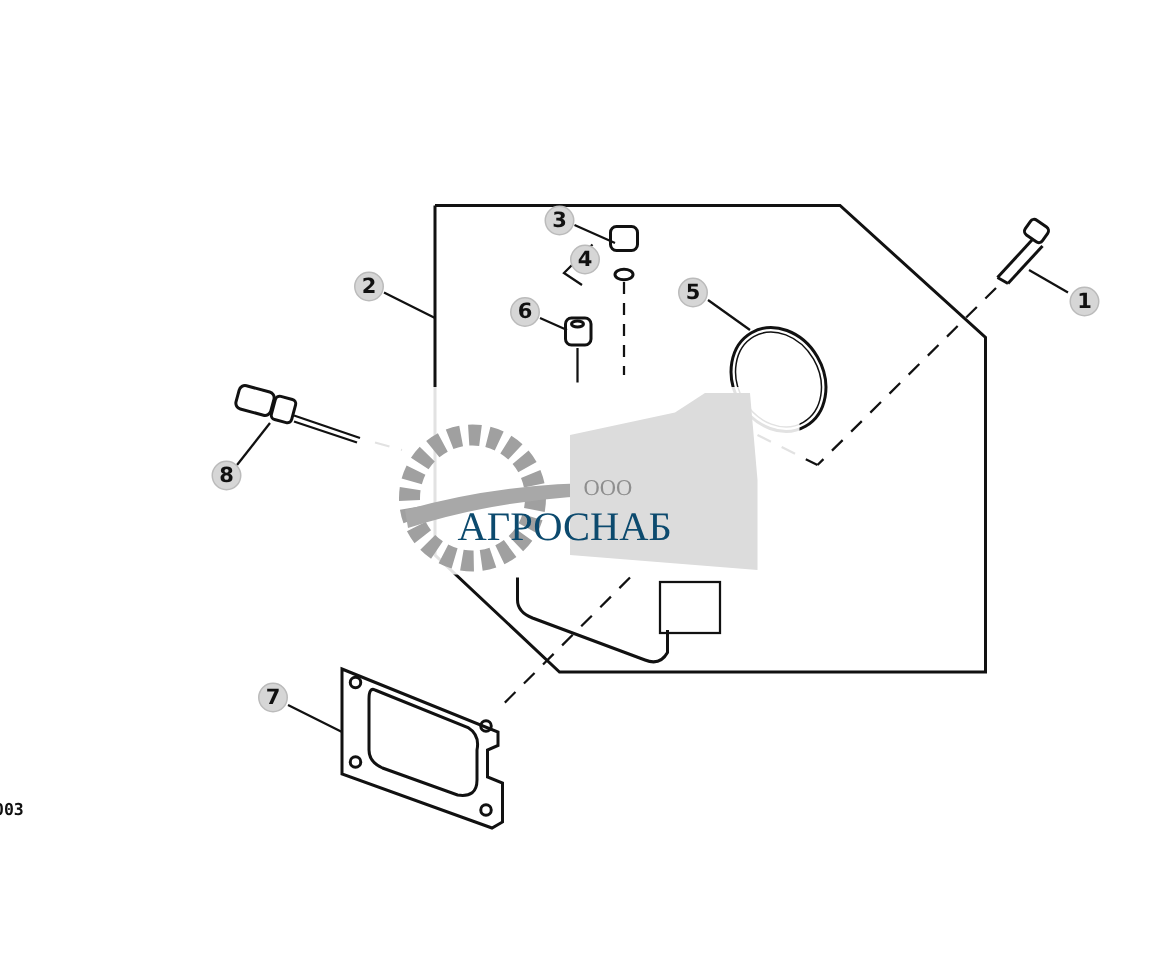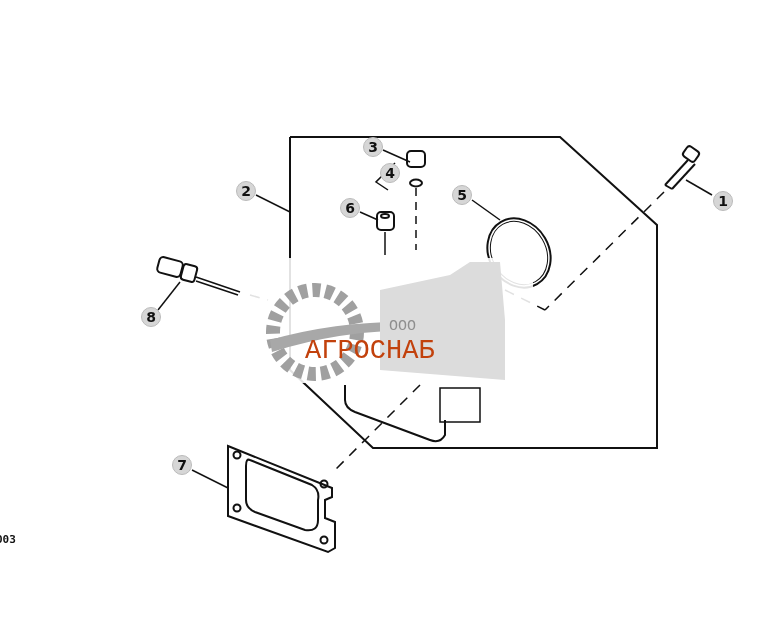--- a/index.html
+++ b/index.html
@@ -1,20 +1,20 @@
 <!DOCTYPE html>
 <html><head>
 <meta charset="utf-8">
 <style>
   html,body{margin:0;padding:0;background:#fff;}
   #stage{position:relative;width:781px;height:641px;overflow:hidden;background:#fff;font-family:"DejaVu Sans",sans-serif;}
   svg{position:absolute;left:0;top:0;}
   .callout{position:absolute;width:18px;height:18px;border-radius:50%;background:#d6d6d6;color:#111;font-weight:bold;font-size:14px;line-height:18px;text-align:center;border:1px solid #bbb;}
   .ref{position:absolute;left:-4px;top:533px;font-family:"DejaVu Sans Mono",monospace;font-size:11px;font-weight:bold;color:#111;}
-  .logo-text{position:absolute;font-family:Liberation Mono, monospace;color:#8e8e8e;text-align:center;}
+  .logo-text{position:absolute;font-family:Liberation Serif, serif;color:#8e8e8e;text-align:center;}
 </style>
 </head>
 <body>
 
 <div id="stage">
   <svg width="781" height="641" viewBox="0 0 781 641">
     <g fill="none" stroke="#111" stroke-width="2">
 
       <polyline points="290,137 560,137 657,225 657,448 373,448 290,370 290,137"></polyline>
 
@@ -72,21 +72,21 @@
 
     <rect x="248" y="258" width="285" height="125" fill="#fff" opacity="0.88"></rect>
     <g fill="#bdbdbd">
       <circle cx="315" cy="332" r="42" fill="none" stroke="#a0a0a0" stroke-width="14" stroke-dasharray="8,5"></circle>
       <path d="M270,340 Q340,320 420,322 L420,330 Q340,330 272,352 Z" fill="#a8a8a8"></path>
       <path d="M380,290 L450,275 L470,262 L500,262 L505,320 L505,380 L380,370 Z" fill="#dcdcdc"></path>
     </g>
   </svg>
 
   <div class="logo-text" style="left:389px;top:318px;font-size:15px;">ООО</div>
-  <div class="logo-text" style="left:305px;top:336px;font-size:27px;color:#c2410c;">АГРОСНАБ</div>
+  <div class="logo-text" style="left:305px;top:336px;font-size:27px;color:#0c4a6e;">АГРОСНАБ</div>
 
   <div class="callout" style="left:713px;top:191px;">1</div>
   <div class="callout" style="left:236px;top:181px;">2</div>
   <div class="callout" style="left:363px;top:137px;">3</div>
   <div class="callout" style="left:380px;top:163px;">4</div>
   <div class="callout" style="left:452px;top:185px;">5</div>
   <div class="callout" style="left:340px;top:198px;">6</div>
   <div class="callout" style="left:172px;top:455px;">7</div>
   <div class="callout" style="left:141px;top:307px;">8</div>
 

